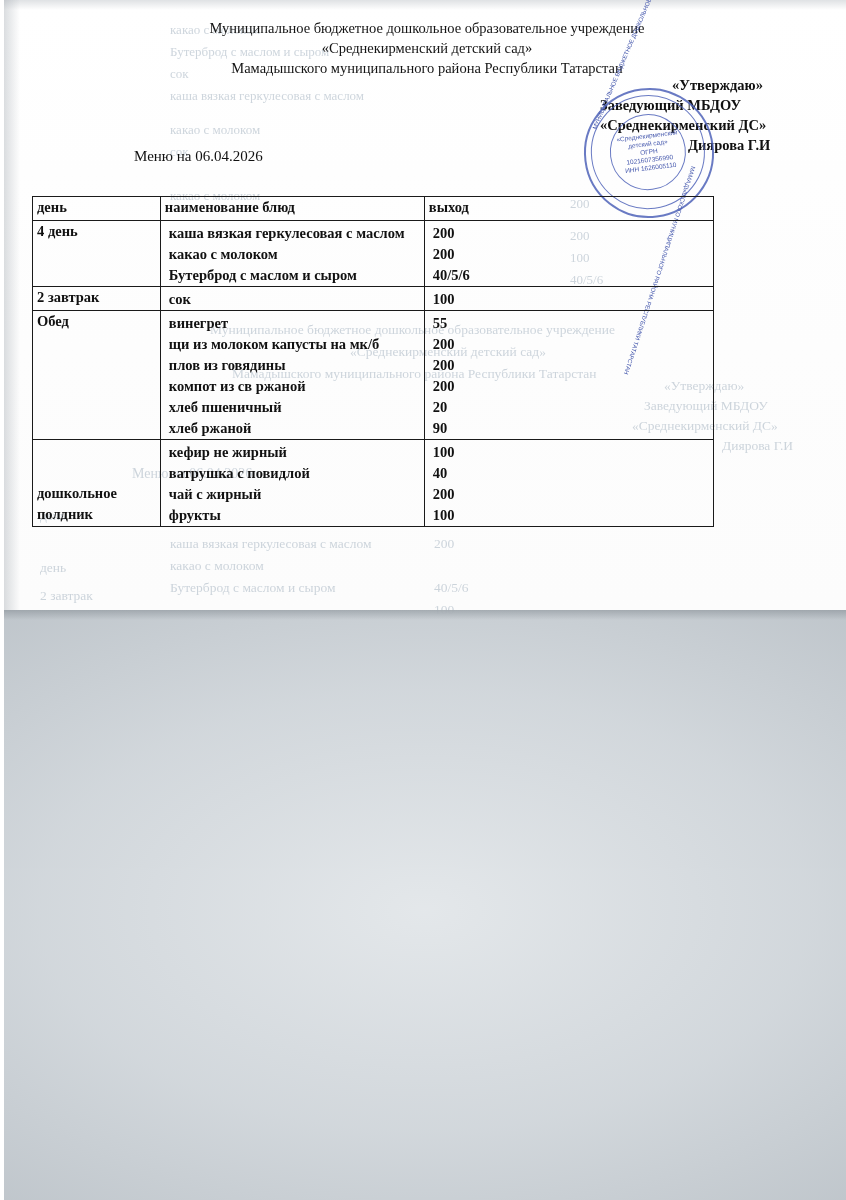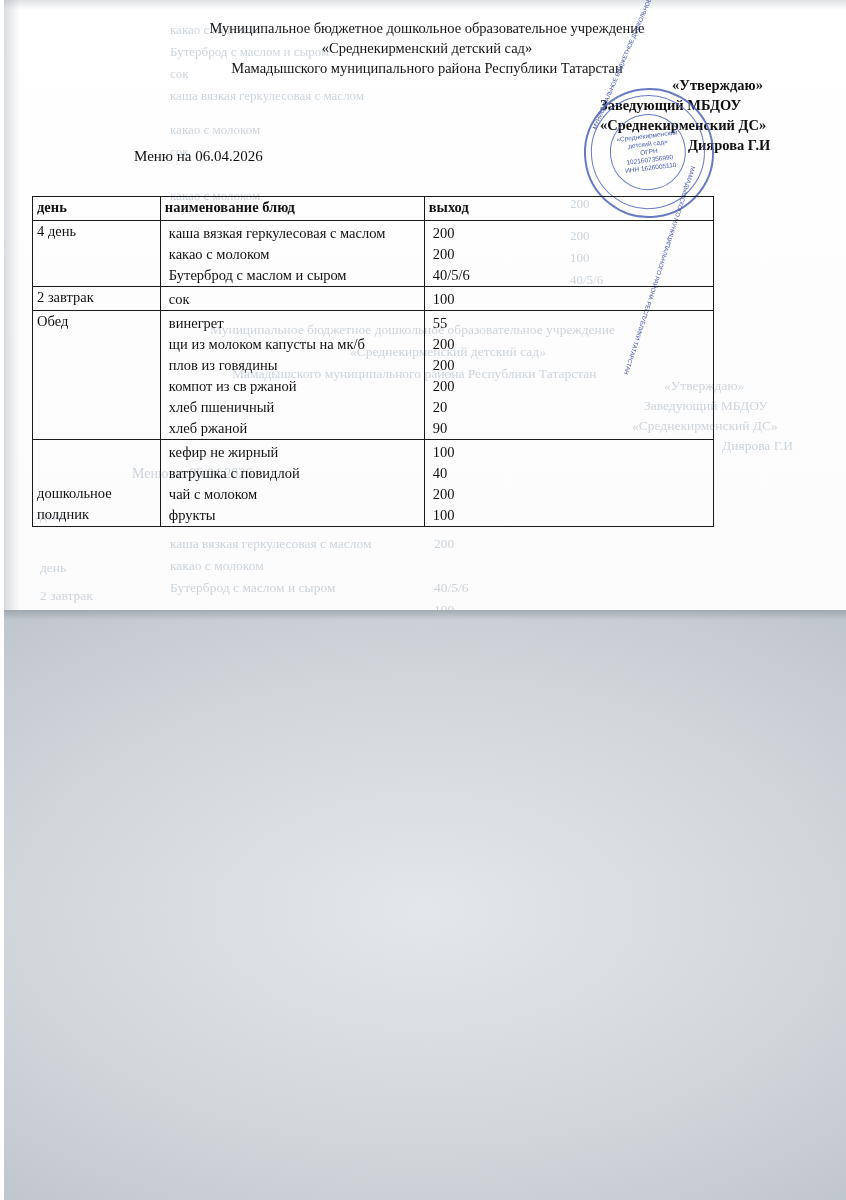--- a/index.html
+++ b/index.html
@@ -149,21 +149,21 @@
     top: 196px;
     width: 682px;
     border-collapse: collapse;
     font-size: 14.5px;
     color: #111;
   }
   table.menu td, table.menu th {
     border: 1px solid #1a1a1a;
     padding: 1px 4px;
     vertical-align: top;
-    font-weight: normal;
+    font-weight: bold;
     text-align: left;
     height: 21px;
     line-height: 19px;
   }
   table.menu th { font-weight: bold; }
   .col-day   { width: 128px; }
   .col-name  { width: 264px; }
   .col-out   { width: 290px; }
 
   td.group { vertical-align: middle; }
@@ -313,21 +313,21 @@
         <tr>
           <td class="group" style="vertical-align:bottom;">
             <span class="stack">
               <div>дошкольное</div>
               <div>полдник</div>
             </span>
           </td>
           <td class="multi">
             <div class="line">кефир не жирный</div>
             <div class="line">ватрушка с повидлой</div>
-            <div class="line">чай с молоком</div>
+            <div class="line">чай с жирный</div>
             <div class="line">фрукты</div>
           </td>
           <td class="multi">
             <div class="line">100</div>
             <div class="line">40</div>
             <div class="line">200</div>
             <div class="line">100</div>
           </td>
         </tr>
       </tbody>

